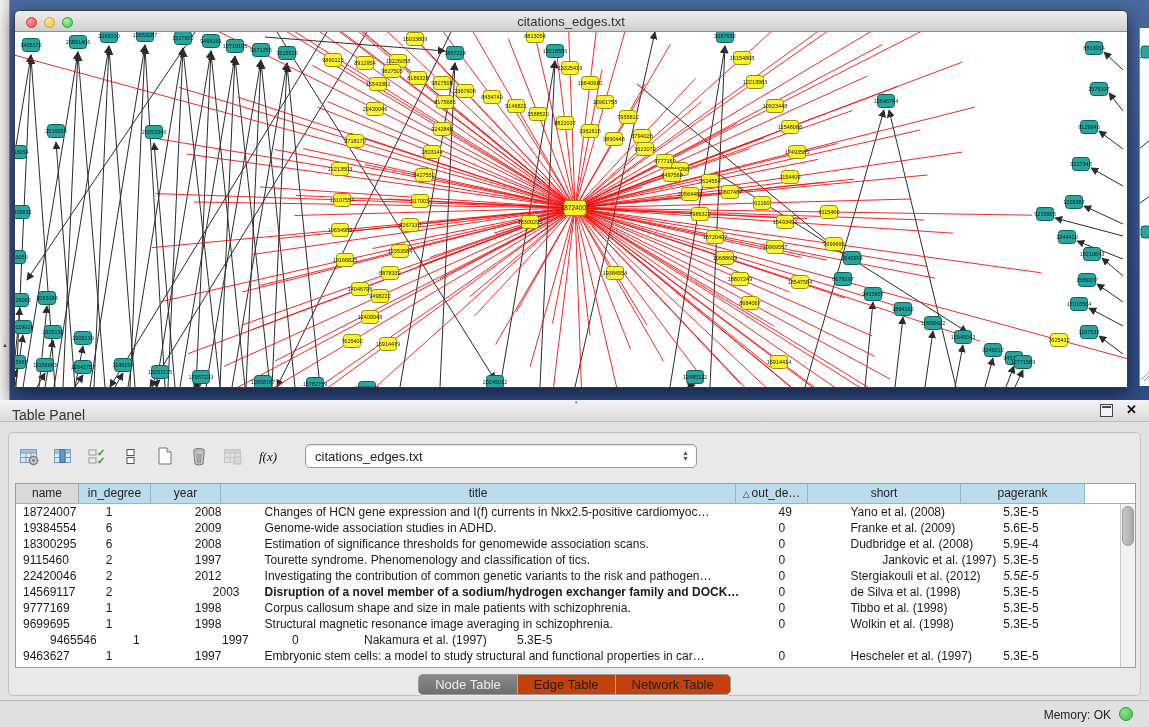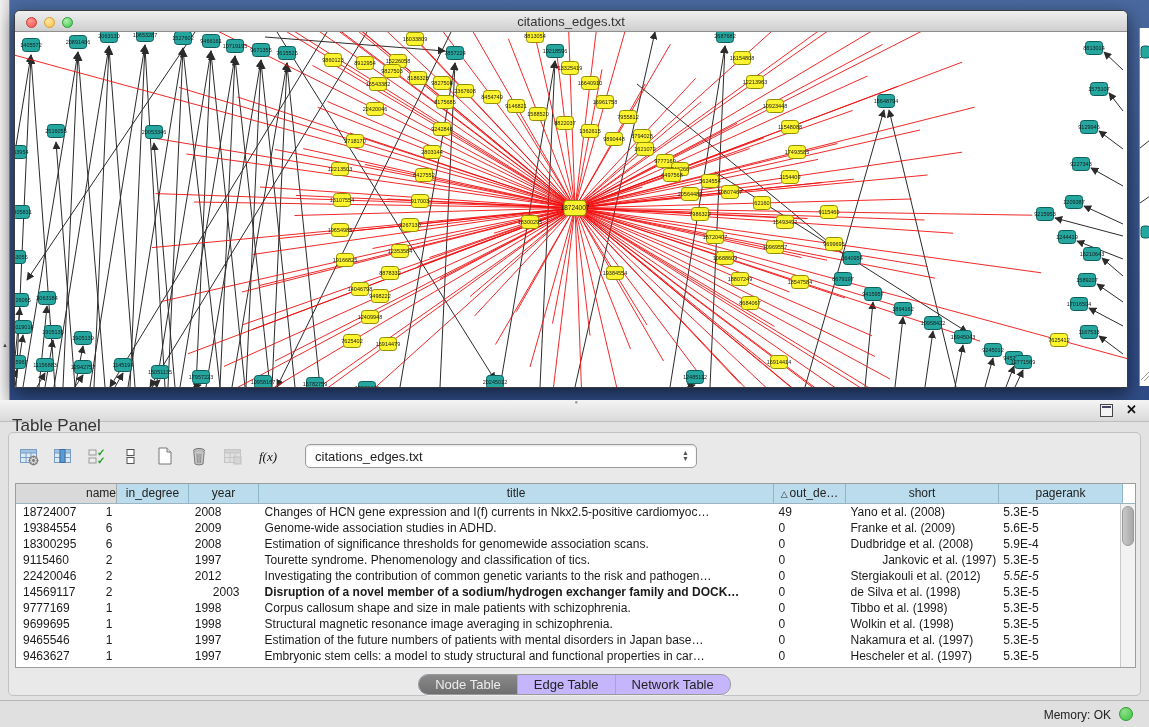--- a/index.html
+++ b/index.html
@@ -24,21 +24,21 @@
   .tl.red    { left:11px;  background:radial-gradient(circle at 35% 30%,#ff9a94,#f75149); border:1px solid #ca3a33; }
   .tl.yellow { left:29px; background:radial-gradient(circle at 35% 30%,#ffe9a8,#fdbc40); border:1px solid #d79f33; }
   .tl.green  { left:47px; background:radial-gradient(circle at 35% 30%,#b6f0b0,#35c648); border:1px solid #2c9c38; }
   .graph-area { position:relative; width:1112px; height:355px; background:#fff; overflow:hidden; }
   .graph-area svg { display:block; }
 
   
   .table-panel { position:absolute; left:0; top:400px; width:1149px; height:327px; background:#e2e2e2; }
   .panel-header { height:22px; background:linear-gradient(180deg,#f4f4f4,#dadada);
                   border-bottom:1px solid #bdbdbd; position:relative; }
-  .panel-title { position:absolute; left:12px; top:16px; font-size:17px; color:#333; }
+  .panel-title { position:absolute; left:12px; top:7px; font-size:14px; color:#333; }
   .grip-dot { position:absolute; left:50%; top:1px; width:8px; height:4px; color:#9a9a9a; font-size:6px; line-height:3px; }
   .float-btn { position:absolute; right:36px; top:4px; width:13px; height:13px; border:1px solid #444; background:#f4f4f4; }
   .float-btn::after { content:""; position:absolute; left:1px; top:1px; width:9px; height:2px; background:#446; }
   .close-btn { position:absolute; right:12px; top:2px; font-size:13px; font-weight:bold; color:#111; cursor:default; }
 
   .inner-panel { position:absolute; left:8px; top:32px; width:1133px; height:264px;
                  background:#e9e9e9; border:1px solid #c2c2c2; border-radius:5px; }
   .toolbar { position:absolute; left:6px; top:6px; height:34px; display:flex; align-items:center; gap:6px; }
   .tb-btn { width:28px; height:28px; display:flex; align-items:center; justify-content:center; border-radius:4px; }
   .tb-btn.disabled { opacity:.45; }
@@ -60,22 +60,22 @@
   .tbody { position:absolute; left:0; top:20px; right:15px; bottom:0; }
   .tr { display:flex; height:16px; }
   .td { font-size:12px; color:#1a1a1a; line-height:16px; padding-left:7px; overflow:hidden;
         white-space:nowrap; }
   .vscroll { position:absolute; right:0; top:20px; bottom:0; width:15px; background:#f2f2f2;
              border-left:1px solid #c9c9c9; }
   .vthumb { position:absolute; left:1px; top:2px; width:12px; height:40px; border-radius:6px;
             background:linear-gradient(90deg,#c9c9c9,#a8a8a8); border:1px solid #9a9a9a; }
 
   .tabbar { position:absolute; left:0; right:0; top:241px; display:flex; justify-content:center; }
-  .seg { display:flex; border:1px solid #9a9a9a; border-radius:10px; overflow:hidden;
-         background:#c4b5fd; height:21px; box-shadow:0 1px 0 rgba(255,255,255,.7); }
+  .seg { display:flex; border:1px solid #9a9a9a; border-radius:5px; overflow:hidden;
+         background:#c2410c; height:21px; box-shadow:0 1px 0 rgba(255,255,255,.7); }
   .seg-btn { font-size:13px; color:#222; padding:0 16px; line-height:20px; border-right:1px solid #aaa; }
   .seg-btn:last-child { border-right:none; }
   .seg-btn.active { background:linear-gradient(180deg,#8a8a8a,#6e6e6e); color:#ededed; }
 
   .statusbar { position:absolute; left:0; bottom:0; width:1149px; height:27px; background:#e0e0e0;
                border-top:1px solid #b5b5b5; }
   .mem-label { position:absolute; right:38px; top:7px; font-size:12px; color:#222; }
   .mem-dot { position:absolute; right:16px; top:6px; width:14px; height:14px; border-radius:50%;
              background:radial-gradient(circle at 35% 30%,#8ee08a,#3dc53d); border:1px solid #2f9a2f; }
 </style>
@@ -924,21 +924,21 @@
           <span class="combo-text">citations_edges.txt</span>
           <span class="combo-arrows">
             <span>▲</span>
             <span>▼</span>
           </span>
         </div>
       </div>
 
     <div class="table-wrap">
       <div class="thead" id="thead">
-          <div class="th gray" style="width: 101px; text-align: right;"><span>name</span></div>
+          <div class="th gray" style="width: 63px;"><span>name</span></div>
           <div class="th" style="width: 72px;"><span>in_degree</span></div>
           <div class="th" style="width: 70px;"><span>year</span></div>
           <div class="th" style="width: 515px;"><span>title</span></div>
           <div class="th" style="width: 72px;"><span class="sort">△</span><span>out_de…</span></div>
           <div class="th" style="width: 153px;"><span>short</span></div>
           <div class="th" style="width: 124px;"><span>pagerank</span></div>
         </div>
       <div class="tbody" id="tbody">
           <div class="tr">
             <div class="td" style="width: 83px;">18724007</div>
@@ -1006,24 +1006,23 @@
           <div class="tr">
             <div class="td" style="width: 83px;">9699695</div>
             <div class="td" style="width: 89px;">1</div>
             <div class="td" style="width: 70px;">1998</div>
             <div class="td" style="width: 515px;">Structural magnetic resonance image averaging in schizophrenia.</div>
             <div class="td" style="width: 72px;">0</div>
             <div class="td" style="width: 153px;">Wolkin et al. (1998)</div>
             <div class="td" style="width: 124px;">5.3E-5</div>
           </div>
           <div class="tr">
-            <div class="td" style="width: 83px;">9465546</div>
+            <div class="td" style="width: 83px; margin-left: 27px;">9465546</div>
             <div class="td" style="width: 89px;">1</div>
             <div class="td" style="width: 70px;">1997</div>
-            <div class="td" style="width: 515px;">Estimation of the future numbers of patients with mental disorders in Japan base…</div>
             <div class="td" style="width: 72px;">0</div>
             <div class="td" style="width: 153px;">Nakamura et al. (1997)</div>
             <div class="td" style="width: 124px;">5.3E-5</div>
           </div>
           <div class="tr">
             <div class="td" style="width: 83px;">9463627</div>
             <div class="td" style="width: 89px;">1</div>
             <div class="td" style="width: 70px;">1997</div>
             <div class="td" style="width: 515px;">Embryonic stem cells: a model to study structural and functional properties in car…</div>
             <div class="td" style="width: 72px;">0</div>

